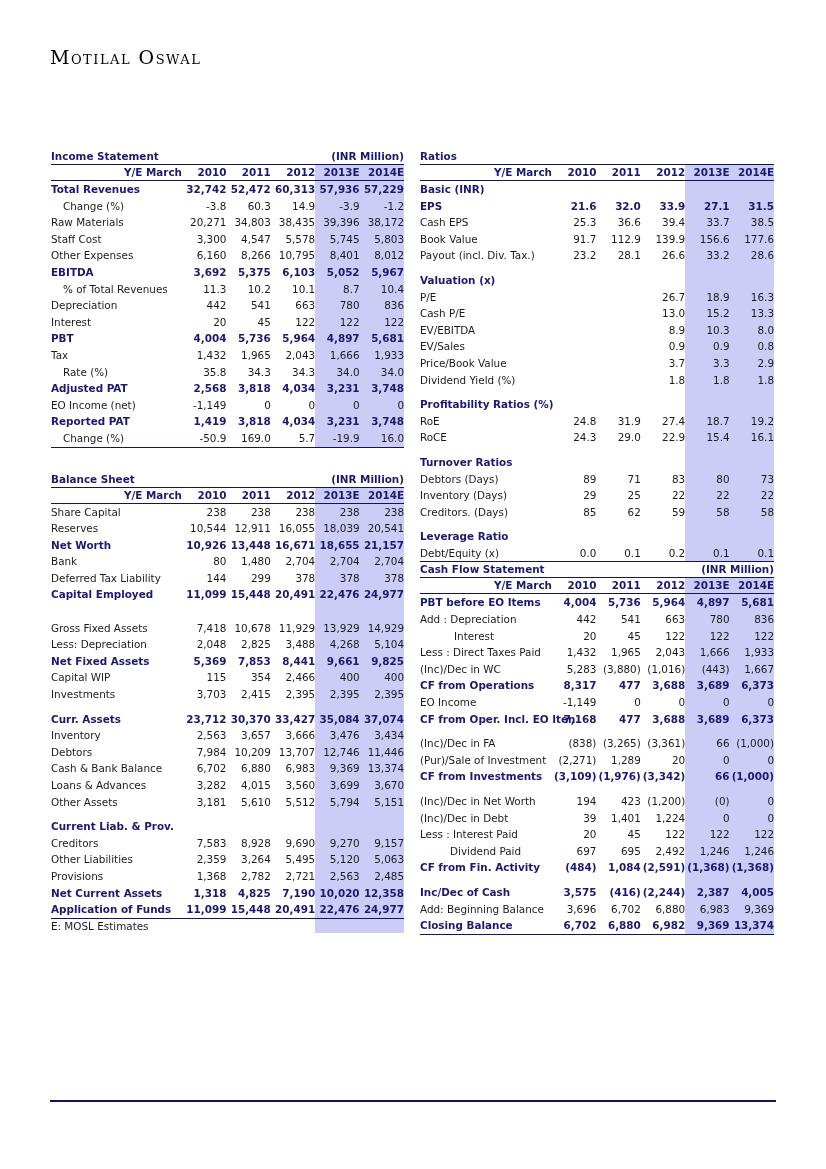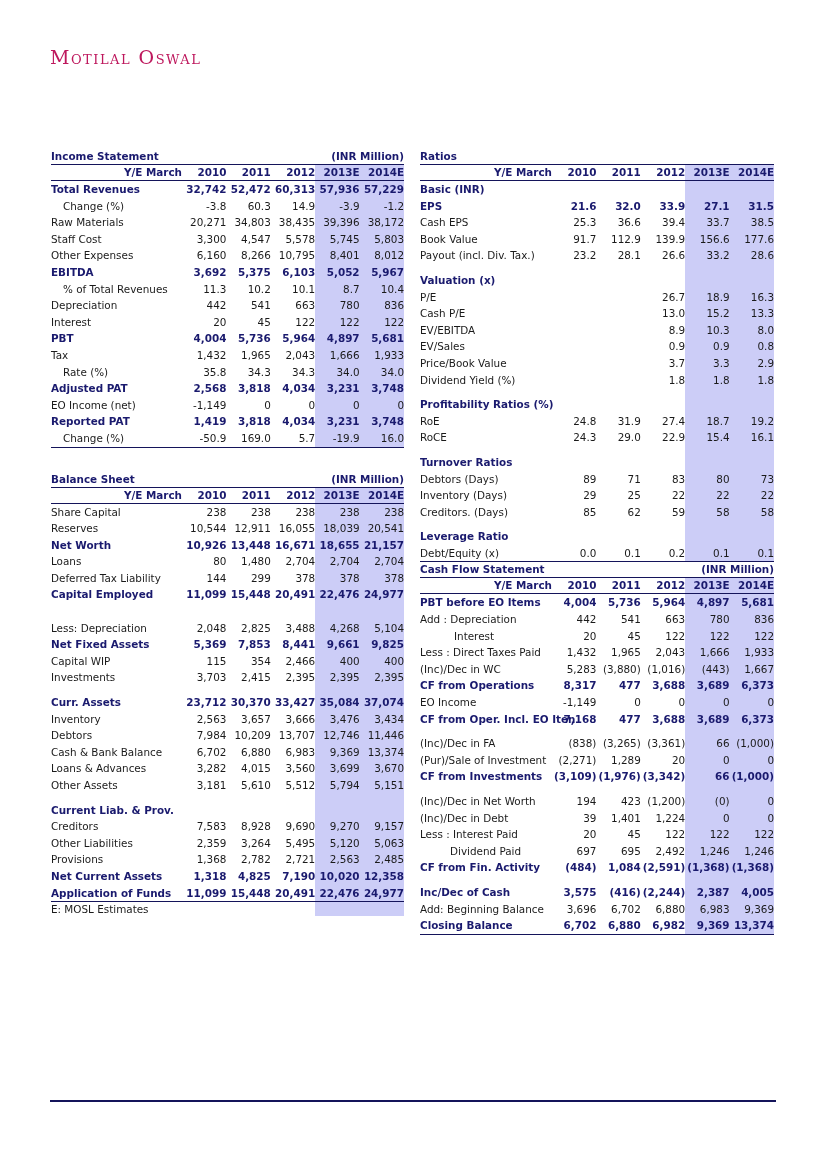--- a/index.html
+++ b/index.html
@@ -1,19 +1,19 @@
 <!DOCTYPE html>
 <html><head>
   <meta charset="utf-8">
   <style>
     html, body { margin: 0; padding: 0; background: #ffffff; }
     body { width: 826px; height: 1169px; position: relative; overflow: hidden;
            font-family: "DejaVu Sans", sans-serif; color: #1a1a1a; }
     .logo { position: absolute; left: 50px; top: 46px; font-family: "DejaVu Serif", serif;
-            font-variant: small-caps; font-size: 19px; letter-spacing: 1.5px; color: #be185d; }
+            font-variant: small-caps; font-size: 19px; letter-spacing: 1.5px; color: #000000; }
     .col { position: absolute; }
     .col-left { left: 51px; width: 353px; top: 149px; }
     .col-right { left: 420px; width: 354px; top: 149px; }
     .shade { position: absolute; background: #cccdf7; z-index: 0; }
     table { border-collapse: collapse; width: 100%; position: relative; z-index: 1;
             font-size: 10.4px; table-layout: fixed; }
     td { padding: 0; height: 16.6px; line-height: 16.6px; white-space: nowrap; overflow: visible; }
     td.num { text-align: right; }
     .title-row td { font-weight: bold; color: #1a1a6e; height: 15px; line-height: 15px; }
     .hdr-row td { font-weight: bold; color: #1a1a6e; border-top: 1.5px solid #14145a;
@@ -235,21 +235,21 @@
           </tr>
           <tr class="bold">
             <td>Net Worth</td>
             <td class="num">10,926</td>
             <td class="num">13,448</td>
             <td class="num">16,671</td>
             <td class="num">18,655</td>
             <td class="num">21,157</td>
           </tr>
           <tr>
-            <td>Loans</td>
+            <td>Bank</td>
             <td class="num">80</td>
             <td class="num">1,480</td>
             <td class="num">2,704</td>
             <td class="num">2,704</td>
             <td class="num">2,704</td>
           </tr>
           <tr>
             <td>Deferred Tax Liability</td>
             <td class="num">144</td>
             <td class="num">299</td>
@@ -265,20 +265,28 @@
             <td class="num">22,476</td>
             <td class="num">24,977</td>
           </tr>
           <tr class="blank-row">
             <td></td>
             <td class="num"></td>
             <td class="num"></td>
             <td class="num"></td>
             <td class="num"></td>
             <td class="num"></td>
+          </tr>
+          <tr>
+            <td>Gross Fixed Assets</td>
+            <td class="num">7,418</td>
+            <td class="num">10,678</td>
+            <td class="num">11,929</td>
+            <td class="num">13,929</td>
+            <td class="num">14,929</td>
           </tr>
           <tr>
             <td>Less: Depreciation</td>
             <td class="num">2,048</td>
             <td class="num">2,825</td>
             <td class="num">3,488</td>
             <td class="num">4,268</td>
             <td class="num">5,104</td>
           </tr>
           <tr class="bold">

